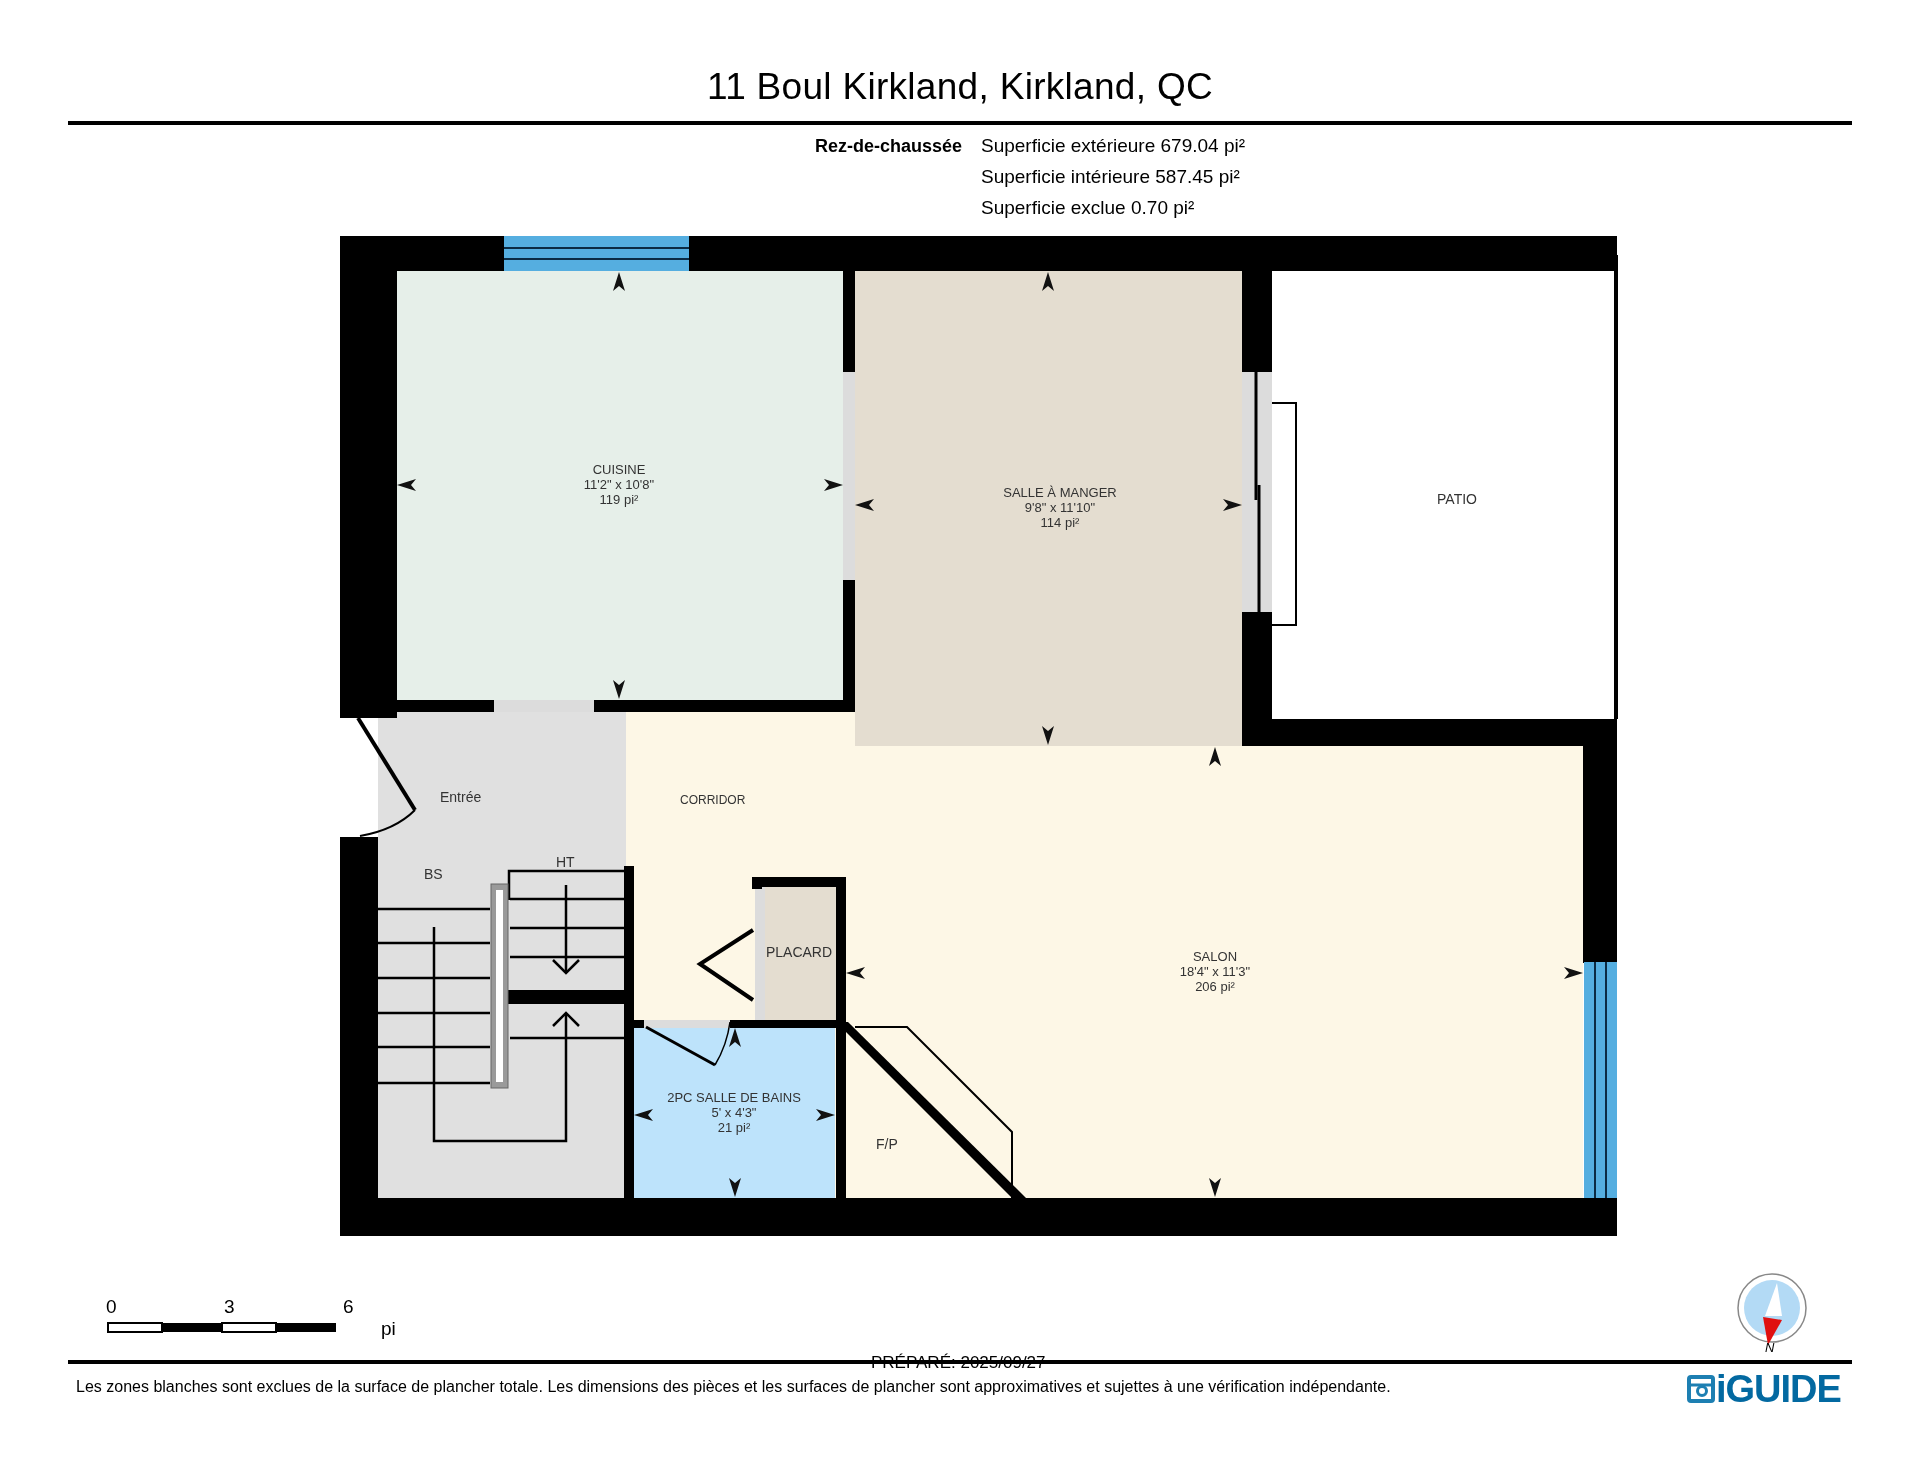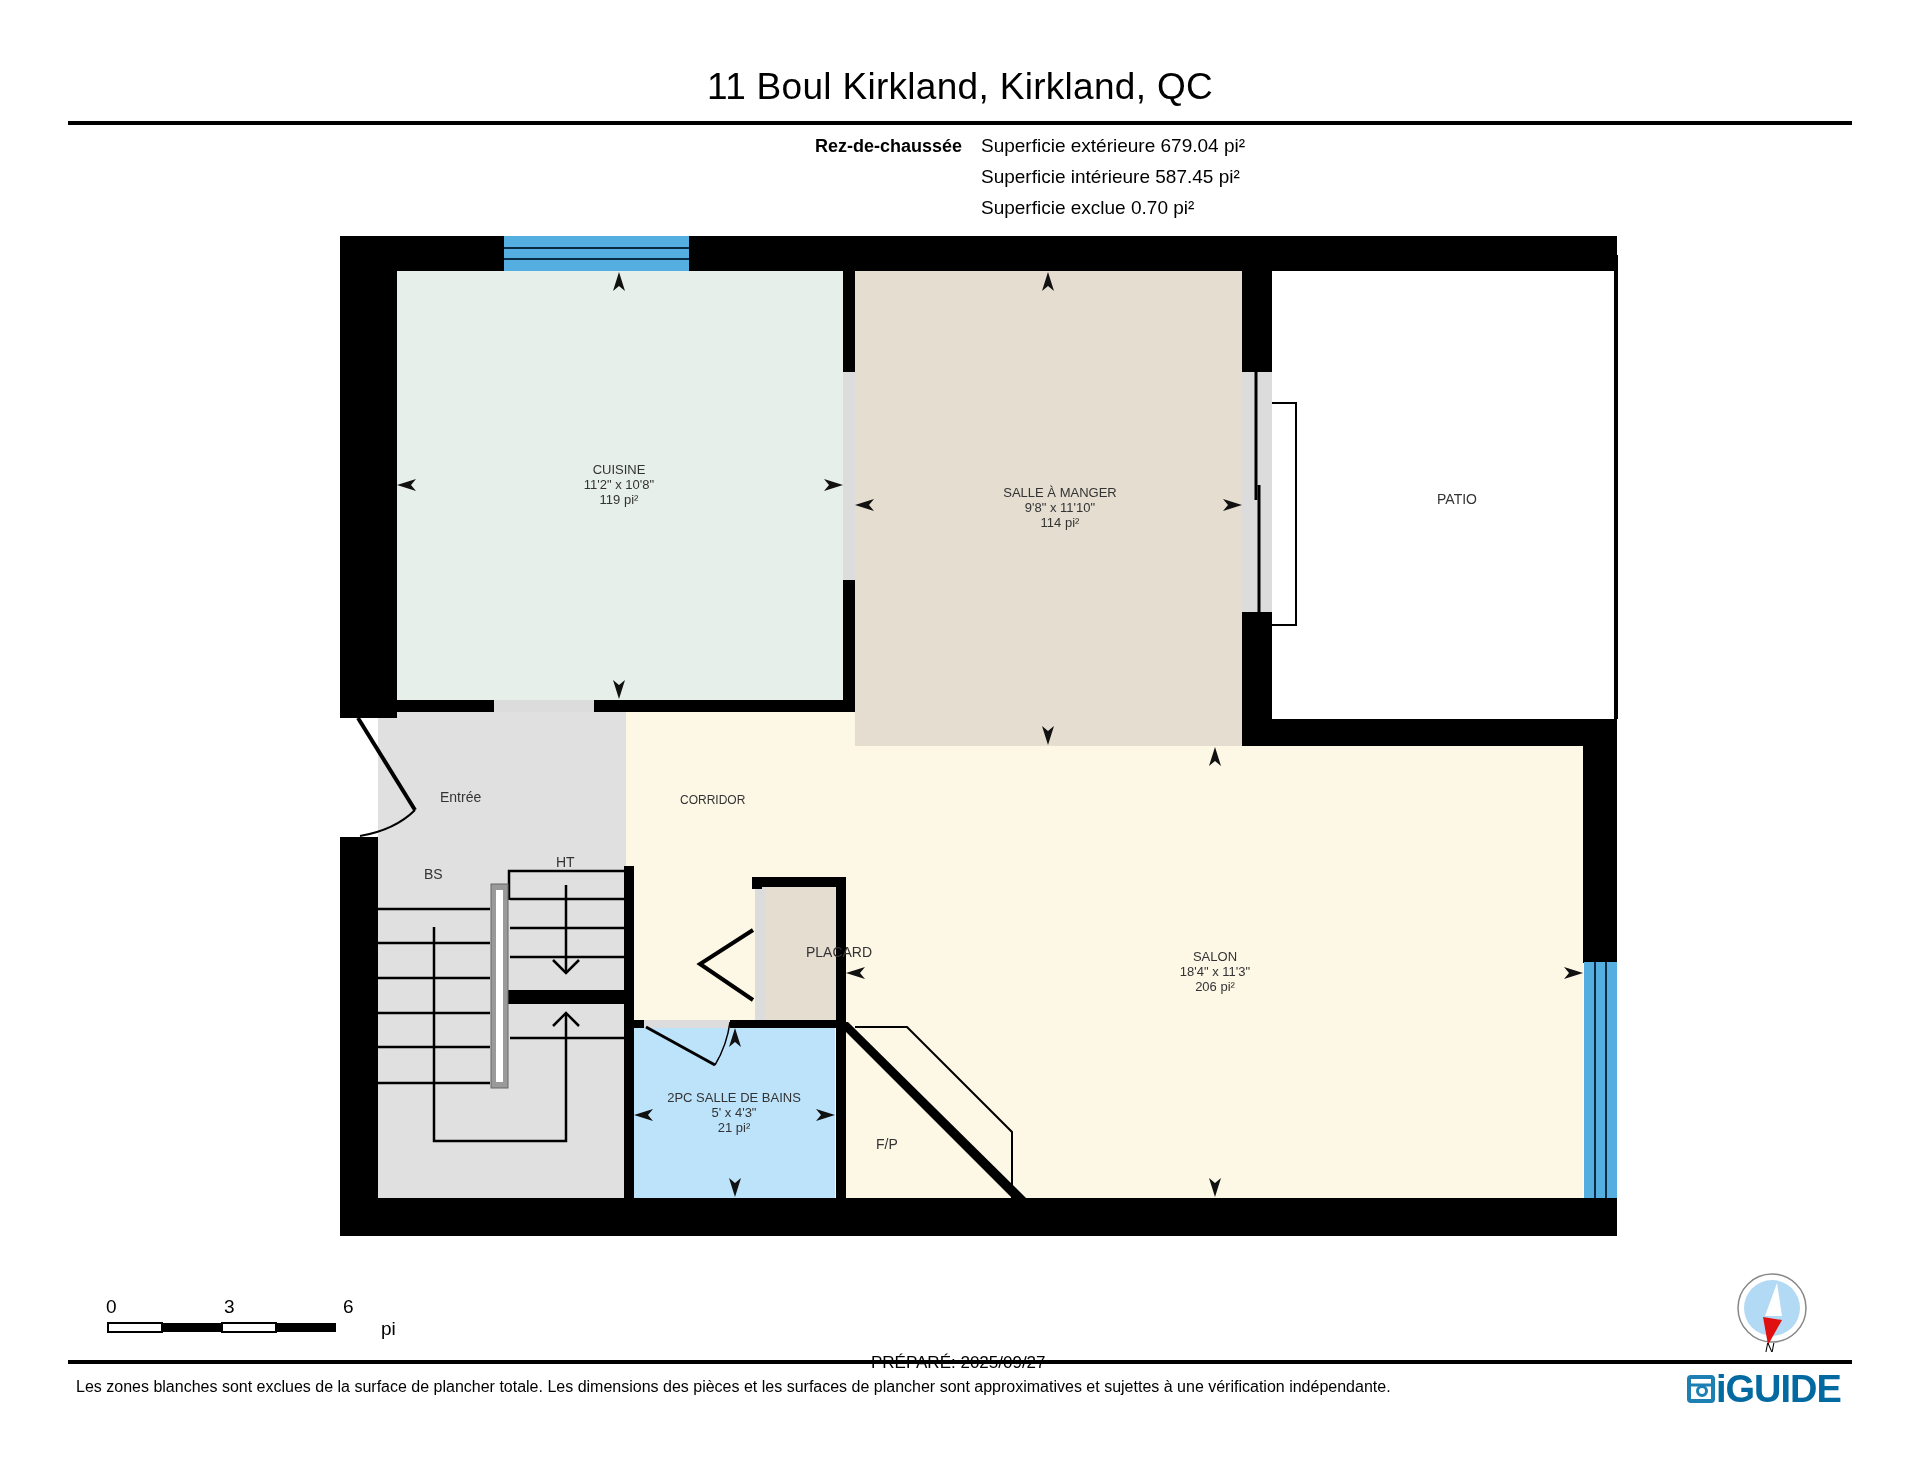--- a/index.html
+++ b/index.html
@@ -186,21 +186,21 @@
 <div class="room-text" style="left:1215px; top:949px;">
   <div>SALON</div>
   <div>18'4" x 11'3"</div>
   <div>206 pi²</div>
 </div>
 <div class="room-text" style="left:734px; top:1090px;">
   <div>2PC SALLE DE BAINS</div>
   <div>5' x 4'3"</div>
   <div>21 pi²</div>
 </div>
-<div class="room-text lg" style="left:799px; top:945px;margin-left:40px;">PLACARD</div>
+<div class="room-text lg" style="left:799px; top:945px;">PLACARD</div>
 <div class="tag" style="left:440px; top:789px;">Entrée</div>
 <div class="tag" style="left:680px; top:793px; font-size:12px;">CORRIDOR</div>
 <div class="tag" style="left:556px; top:854px;">HT</div>
 <div class="tag" style="left:424px; top:866px;">BS</div>
 <div class="tag" style="left:876px; top:1136px;">F/P</div>
 
 <div class="scale-num" style="left:106px; top:1296px;">0</div>
 <div class="scale-num" style="left:224px; top:1296px;">3</div>
 <div class="scale-num" style="left:343px; top:1296px;">6</div>
 <div class="scale-num" style="left:353px; top:1318px;margin-left:28px;">pi</div>

